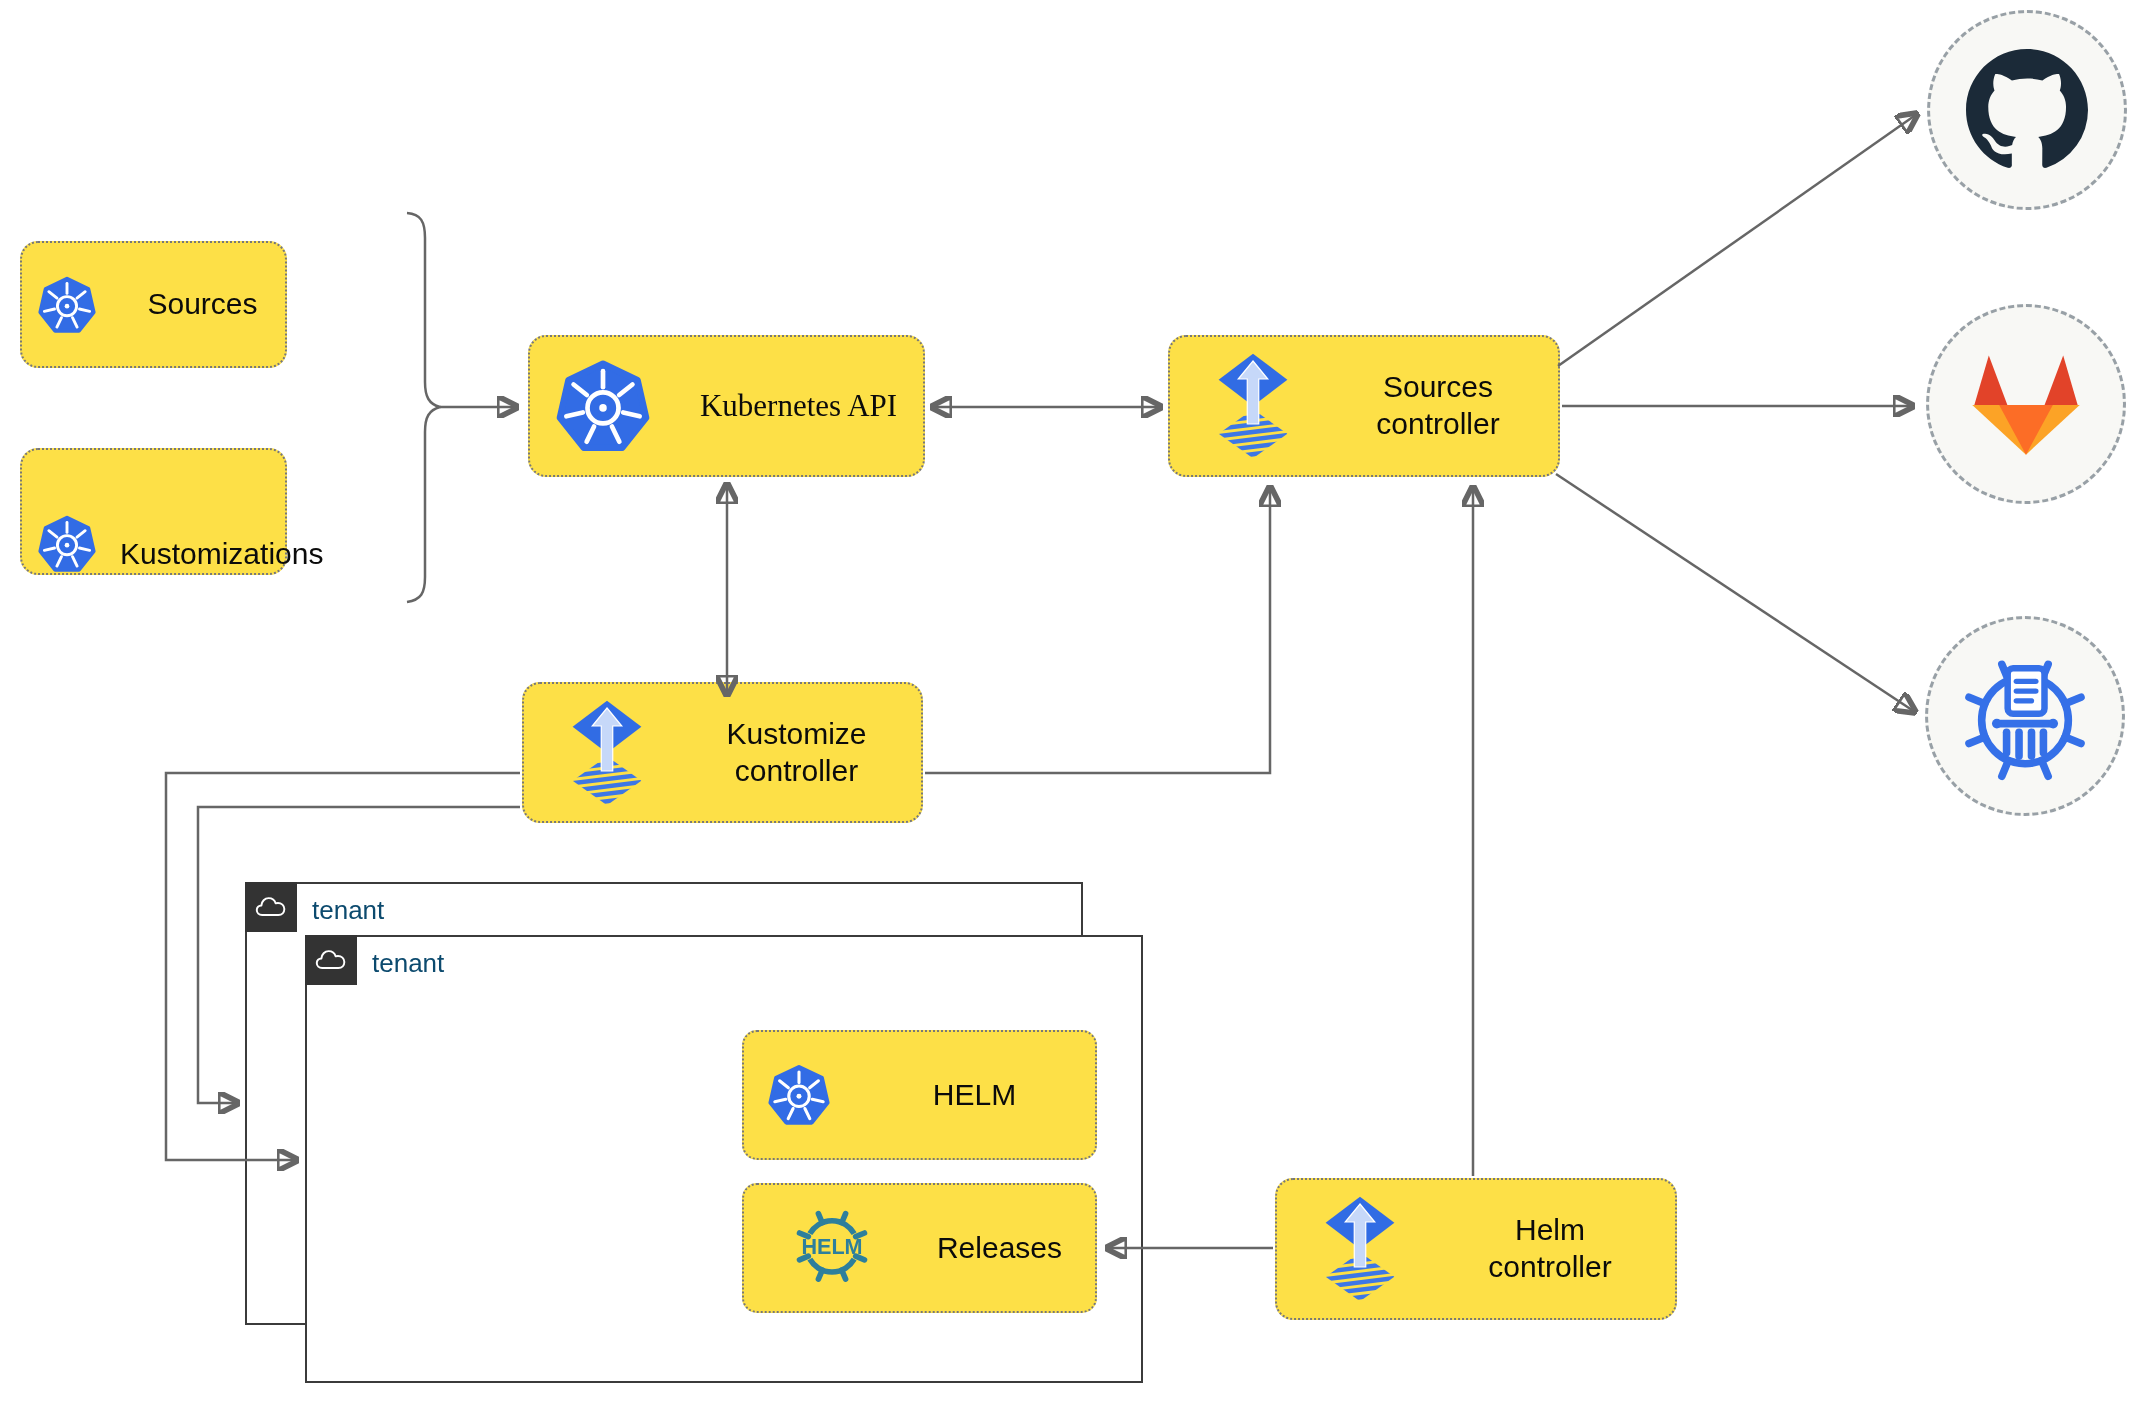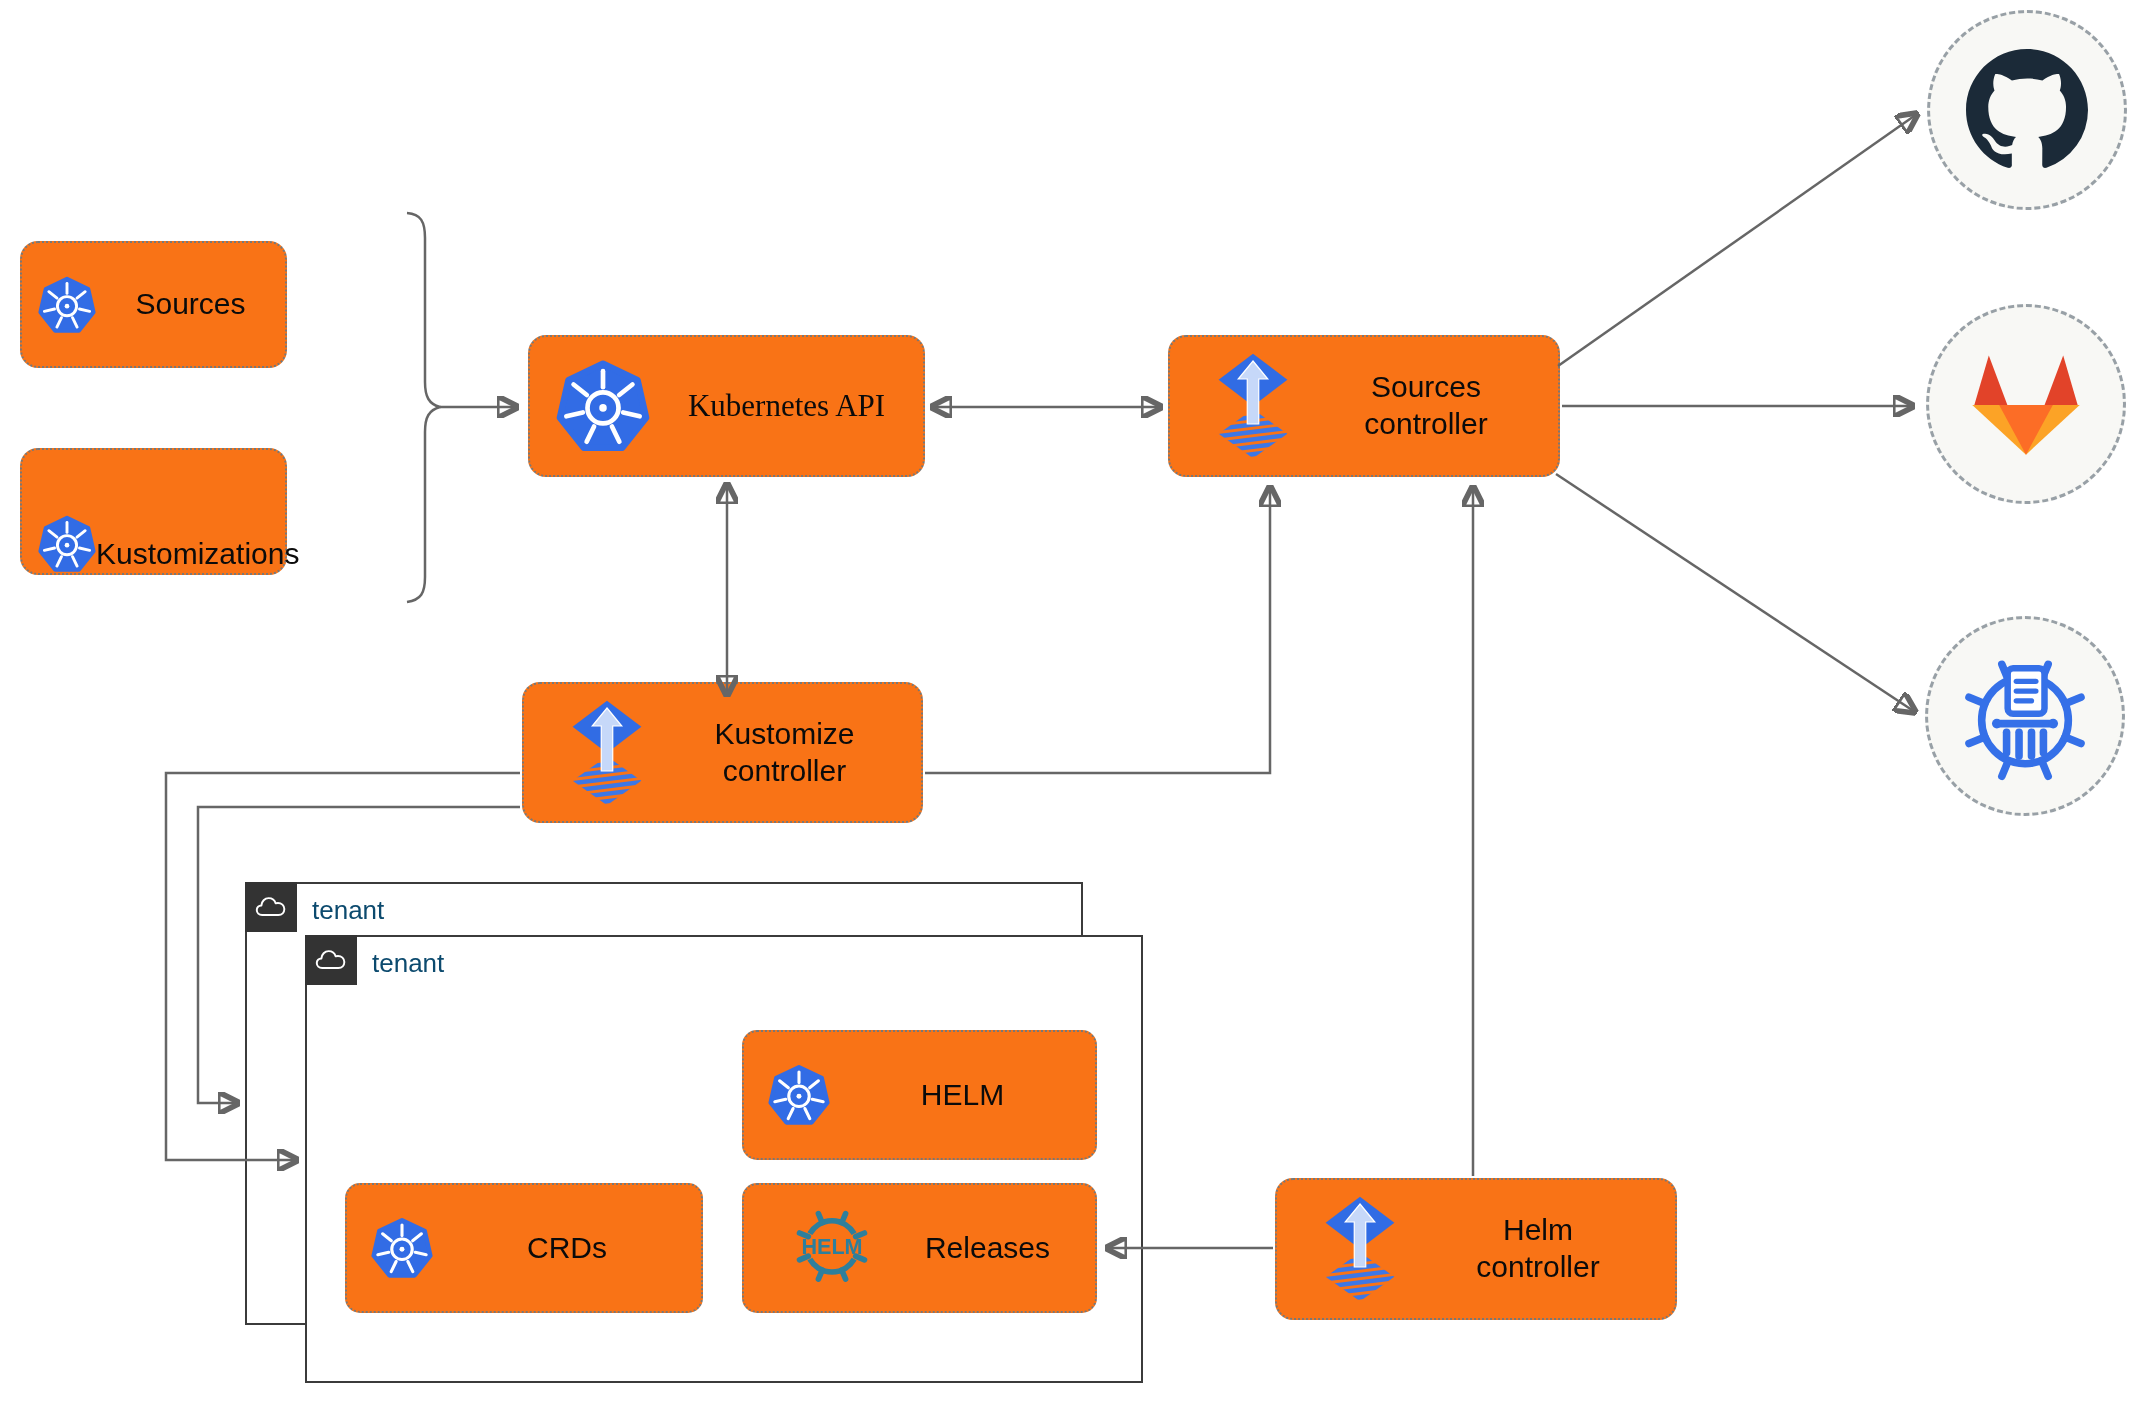--- a/index.html
+++ b/index.html
@@ -1,19 +1,19 @@
 <!DOCTYPE html>
 <html><head>
 <meta charset="utf-8">
 <style>
   html,body{margin:0;padding:0;background:#fff;}
   #canvas{position:relative;width:2144px;height:1407px;background:#ffffff;overflow:hidden;
           font-family:"Liberation Sans",sans-serif;color:#000;}
-  .node{position:absolute;display:flex;align-items:center;background:#f97316;
-        border:2px dotted #787878;border-radius:18px;box-sizing:border-box;}
+  .node{position:absolute;display:flex;align-items:center;background:#fde047;
+        border:2px dotted #787878;border-radius:18px;box-sizing:border-box;gap:24px;}
   .node .lbl{flex:1;text-align:center;font-size:30px;color:#0b0b0b;line-height:1.22;}
   .icon{flex:0 0 auto;display:block;}
   .tenantbox{position:absolute;background:#ffffff;border:2.5px solid #3B3B3B;box-sizing:border-box;}
   .badge{position:absolute;width:52px;height:50px;background:#333333;display:flex;
          align-items:center;justify-content:center;}
   .tenant-label{position:absolute;font-size:26px;color:#0c4a6e;}
   .repo-circle{position:absolute;width:200px;height:200px;border-radius:50%;
                border:3px dashed #98A0A6;background:#F8F8F5;box-sizing:border-box;
                display:flex;align-items:center;justify-content:center;}
   #overlay{position:absolute;left:0;top:0;pointer-events:none;}
@@ -167,26 +167,20 @@
         <use href="#sym-cloud"></use>
       </svg>
   </div>
   <div class="tenant-label" style="left:372px;top:948px;">tenant</div>
 
   <div class="node" style="left:742px;top:1030px;width:355px;height:130px;padding-left:24px;border-radius:15px;">
     <svg class="icon" width="62" height="62">
         <use href="#sym-k8s"></use>
       </svg>
     <div class="lbl">HELM</div>
-  </div>
-  <div class="node" style="left:345px;top:1183px;width:358px;height:130px;padding-left:24px;border-radius:15px;">
-    <svg class="icon" width="62" height="62">
-        <use href="#sym-k8s"></use>
-      </svg>
-    <div class="lbl">CRDs</div>
   </div>
   <div class="node" style="left:742px;top:1183px;width:355px;height:130px;padding-left:40px;border-radius:15px;">
     <svg class="icon" width="96" height="86" viewBox="0 0 120 100">
       <path d="M32.3,32 A32,32 0 0 1 87.7,32" fill="none" stroke="#2E7F9C" stroke-width="7"></path>
       <path d="M32.3,64 A32,32 0 0 0 87.7,64" fill="none" stroke="#2E7F9C" stroke-width="7"></path>
       <g stroke="#2E7F9C" stroke-width="7" stroke-linecap="round">
         <line x1="89.6" y1="60.2" x2="100.6" y2="64.8"></line>
         <line x1="72.2" y1="77.6" x2="77" y2="89"></line>
         <line x1="47.8" y1="77.6" x2="43" y2="89"></line>
         <line x1="30.4" y1="60.2" x2="19.4" y2="64.8"></line>

